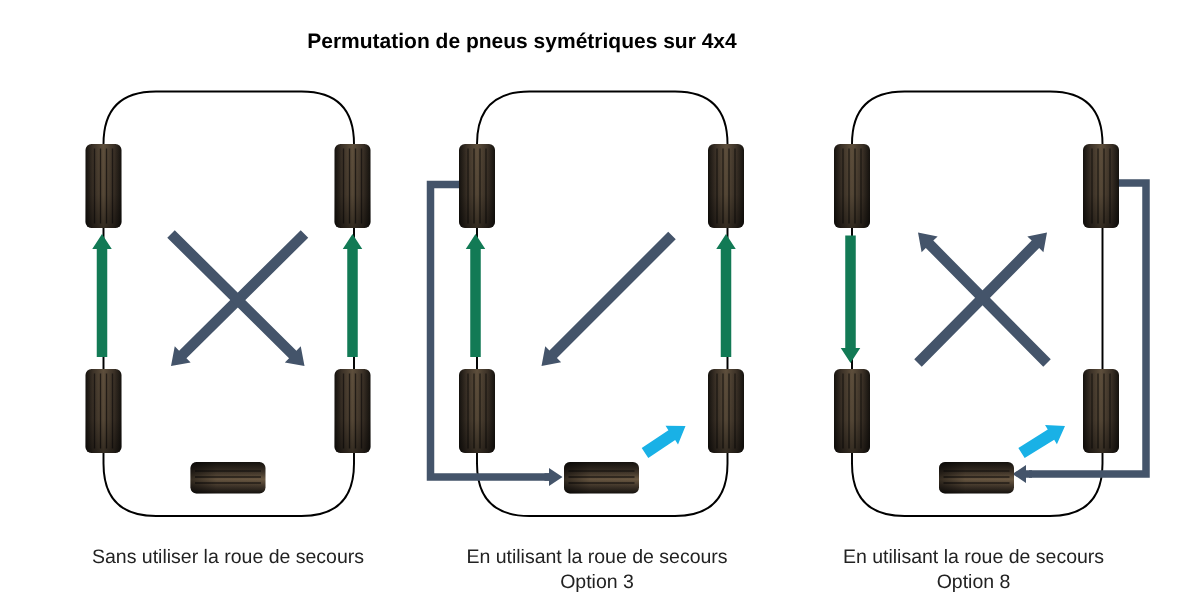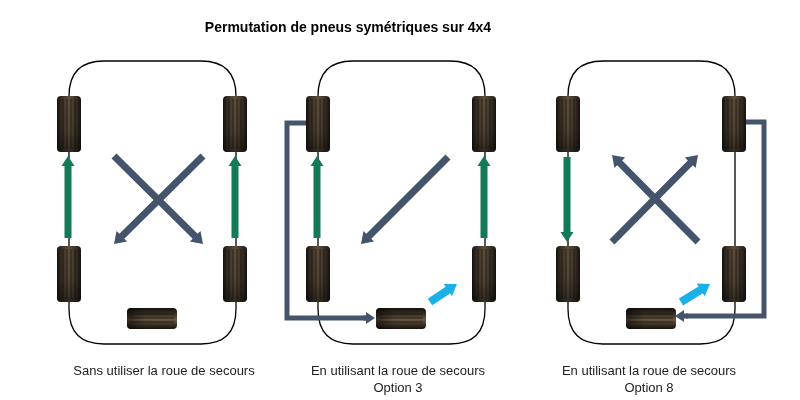--- a/index.html
+++ b/index.html
@@ -197,21 +197,21 @@
             <line x1="629" y1="314" x2="673" y2="314" stroke="#171310" stroke-width="0.9" stroke-opacity="0.8"></line>
             <line x1="629" y1="318" x2="673" y2="318" stroke="#171310" stroke-width="0.9" stroke-opacity="0.8"></line>
             <line x1="629" y1="322" x2="673" y2="322" stroke="#171310" stroke-width="0.9" stroke-opacity="0.8"></line>
             <rect x="626" y="308" width="50" height="21" rx="4" fill="url(#tireHshade)"></rect>
           </g>
         </g>
       </g>
     </g>
 </svg>
 
-<div class="caption" style="left:44px;">
+<div class="caption" style="left:32px;">
   <div>Sans utiliser la roue de secours</div>
   <div></div>
 </div>
 <div class="caption" style="left:278px;">
   <div>En utilisant la roue de secours</div>
   <div>Option 3</div>
 </div>
 <div class="caption" style="left:529px;">
   <div>En utilisant la roue de secours</div>
   <div>Option 8</div>

